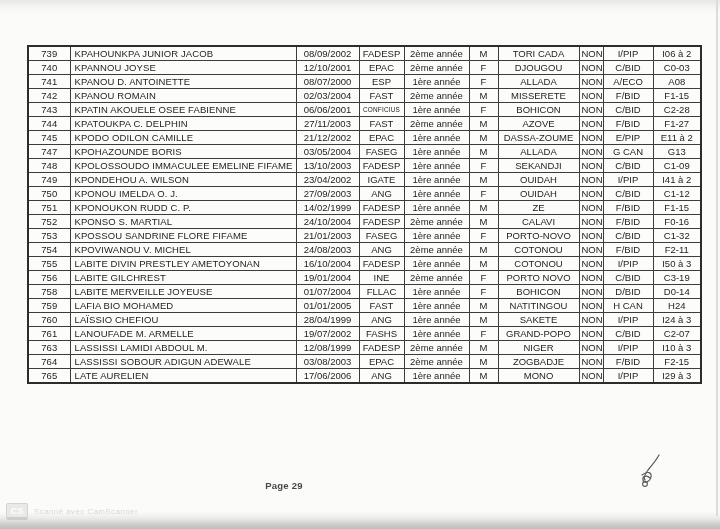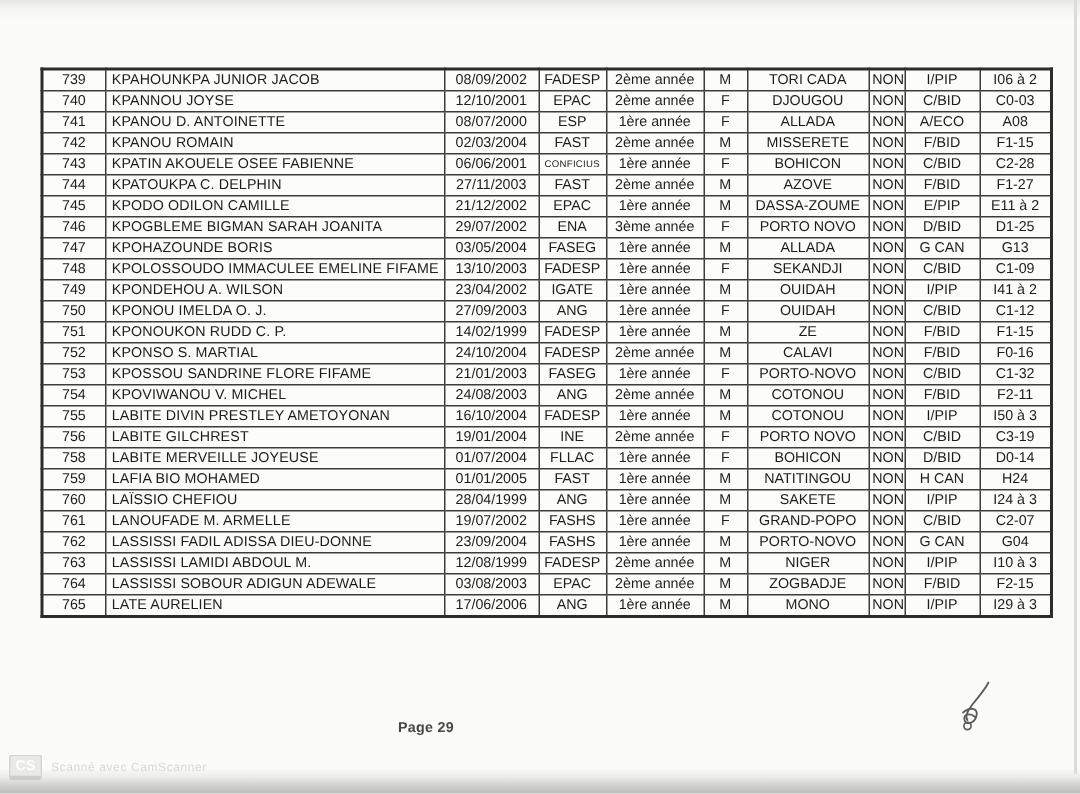--- a/index.html
+++ b/index.html
@@ -153,32 +153,20 @@
         <td class="c2">21/12/2002</td>
         <td class="c3">EPAC</td>
         <td class="c4">1ère année</td>
         <td class="c5">M</td>
         <td class="c6">DASSA-ZOUME</td>
         <td class="c7">NON</td>
         <td class="c8">E/PIP</td>
         <td class="c9">E11 à 2</td>
       </tr>
       <tr>
-        <td class="c0">746</td>
-        <td class="c1">KPOGBLEME BIGMAN SARAH JOANITA</td>
-        <td class="c2">29/07/2002</td>
-        <td class="c3">ENA</td>
-        <td class="c4">3ème année</td>
-        <td class="c5">F</td>
-        <td class="c6">PORTO NOVO</td>
-        <td class="c7">NON</td>
-        <td class="c8">D/BID</td>
-        <td class="c9">D1-25</td>
-      </tr>
-      <tr>
         <td class="c0">747</td>
         <td class="c1">KPOHAZOUNDE BORIS</td>
         <td class="c2">03/05/2004</td>
         <td class="c3">FASEG</td>
         <td class="c4">1ère année</td>
         <td class="c5">M</td>
         <td class="c6">ALLADA</td>
         <td class="c7">NON</td>
         <td class="c8">G CAN</td>
         <td class="c9">G13</td>
@@ -331,32 +319,20 @@
         <td class="c0">761</td>
         <td class="c1">LANOUFADE M. ARMELLE</td>
         <td class="c2">19/07/2002</td>
         <td class="c3">FASHS</td>
         <td class="c4">1ère année</td>
         <td class="c5">F</td>
         <td class="c6">GRAND-POPO</td>
         <td class="c7">NON</td>
         <td class="c8">C/BID</td>
         <td class="c9">C2-07</td>
-      </tr>
-      <tr>
-        <td class="c0">762</td>
-        <td class="c1">LASSISSI FADIL ADISSA DIEU-DONNE</td>
-        <td class="c2">23/09/2004</td>
-        <td class="c3">FASHS</td>
-        <td class="c4">1ère année</td>
-        <td class="c5">M</td>
-        <td class="c6">PORTO-NOVO</td>
-        <td class="c7">NON</td>
-        <td class="c8">G CAN</td>
-        <td class="c9">G04</td>
       </tr>
       <tr>
         <td class="c0">763</td>
         <td class="c1">LASSISSI LAMIDI ABDOUL M.</td>
         <td class="c2">12/08/1999</td>
         <td class="c3">FADESP</td>
         <td class="c4">2ème année</td>
         <td class="c5">M</td>
         <td class="c6">NIGER</td>
         <td class="c7">NON</td>

